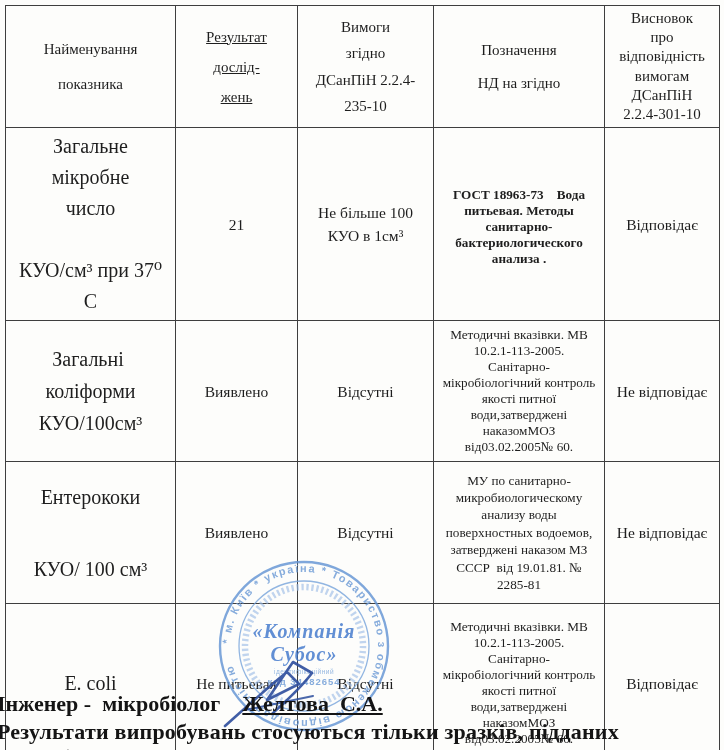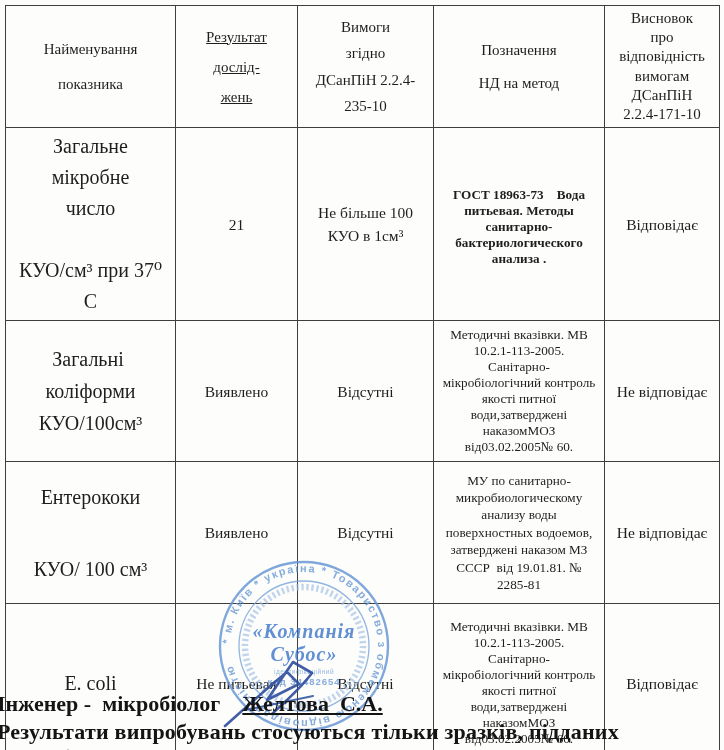--- a/index.html
+++ b/index.html
@@ -99,27 +99,27 @@
         <th class="th-name">Найменування
 показника</th>
         <th class="th-result">Результат
 дослід-
 жень</th>
         <th class="th-req">Вимоги
 згідно
 ДСанПіН 2.2.4-
 235-10</th>
         <th class="th-method">Позначення
-НД на метод</th>
+НД на згідно</th>
         <th class="th-concl">Висновок
 про
 відповідність
 вимогам
 ДСанПіН
-2.2.4-171-10</th>
+2.2.4-301-10</th>
       </tr>
     </thead>
     <tbody>
       <tr class="r1" style="height:113px">
         <td class="c-name">Загальне мікробне
 число
 
 КУО/см³ при 37⁰ С</td>
         <td class="c-result">21</td>
         <td class="c-req">Не більше 100

